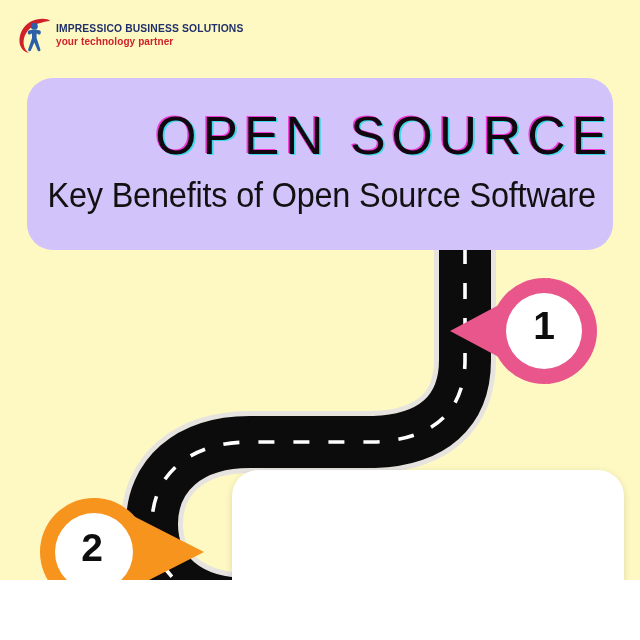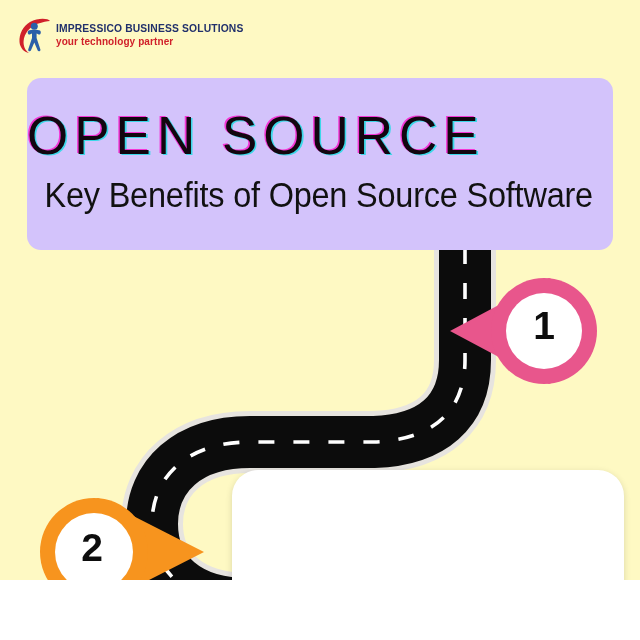--- a/index.html
+++ b/index.html
@@ -60,24 +60,24 @@
   }
 
   
   .title-banner {
     position: absolute;
     left: 27px;
     top: 78px;
     width: 586px;
     height: 172px;
     background: #d3c3fb;
-    border-radius: 14px;
+    border-radius: 26px;
     display: flex;
     flex-direction: column;
-    align-items: flex-start;
+    align-items: flex-end;
     justify-content: center;
     box-sizing: border-box;
     padding-bottom: 6px;
   }
   .title-main {
     font-family: "Liberation Sans", sans-serif;
     font-weight: normal;
     font-size: 53px;
     letter-spacing: 6px;
     color: #12060f;

